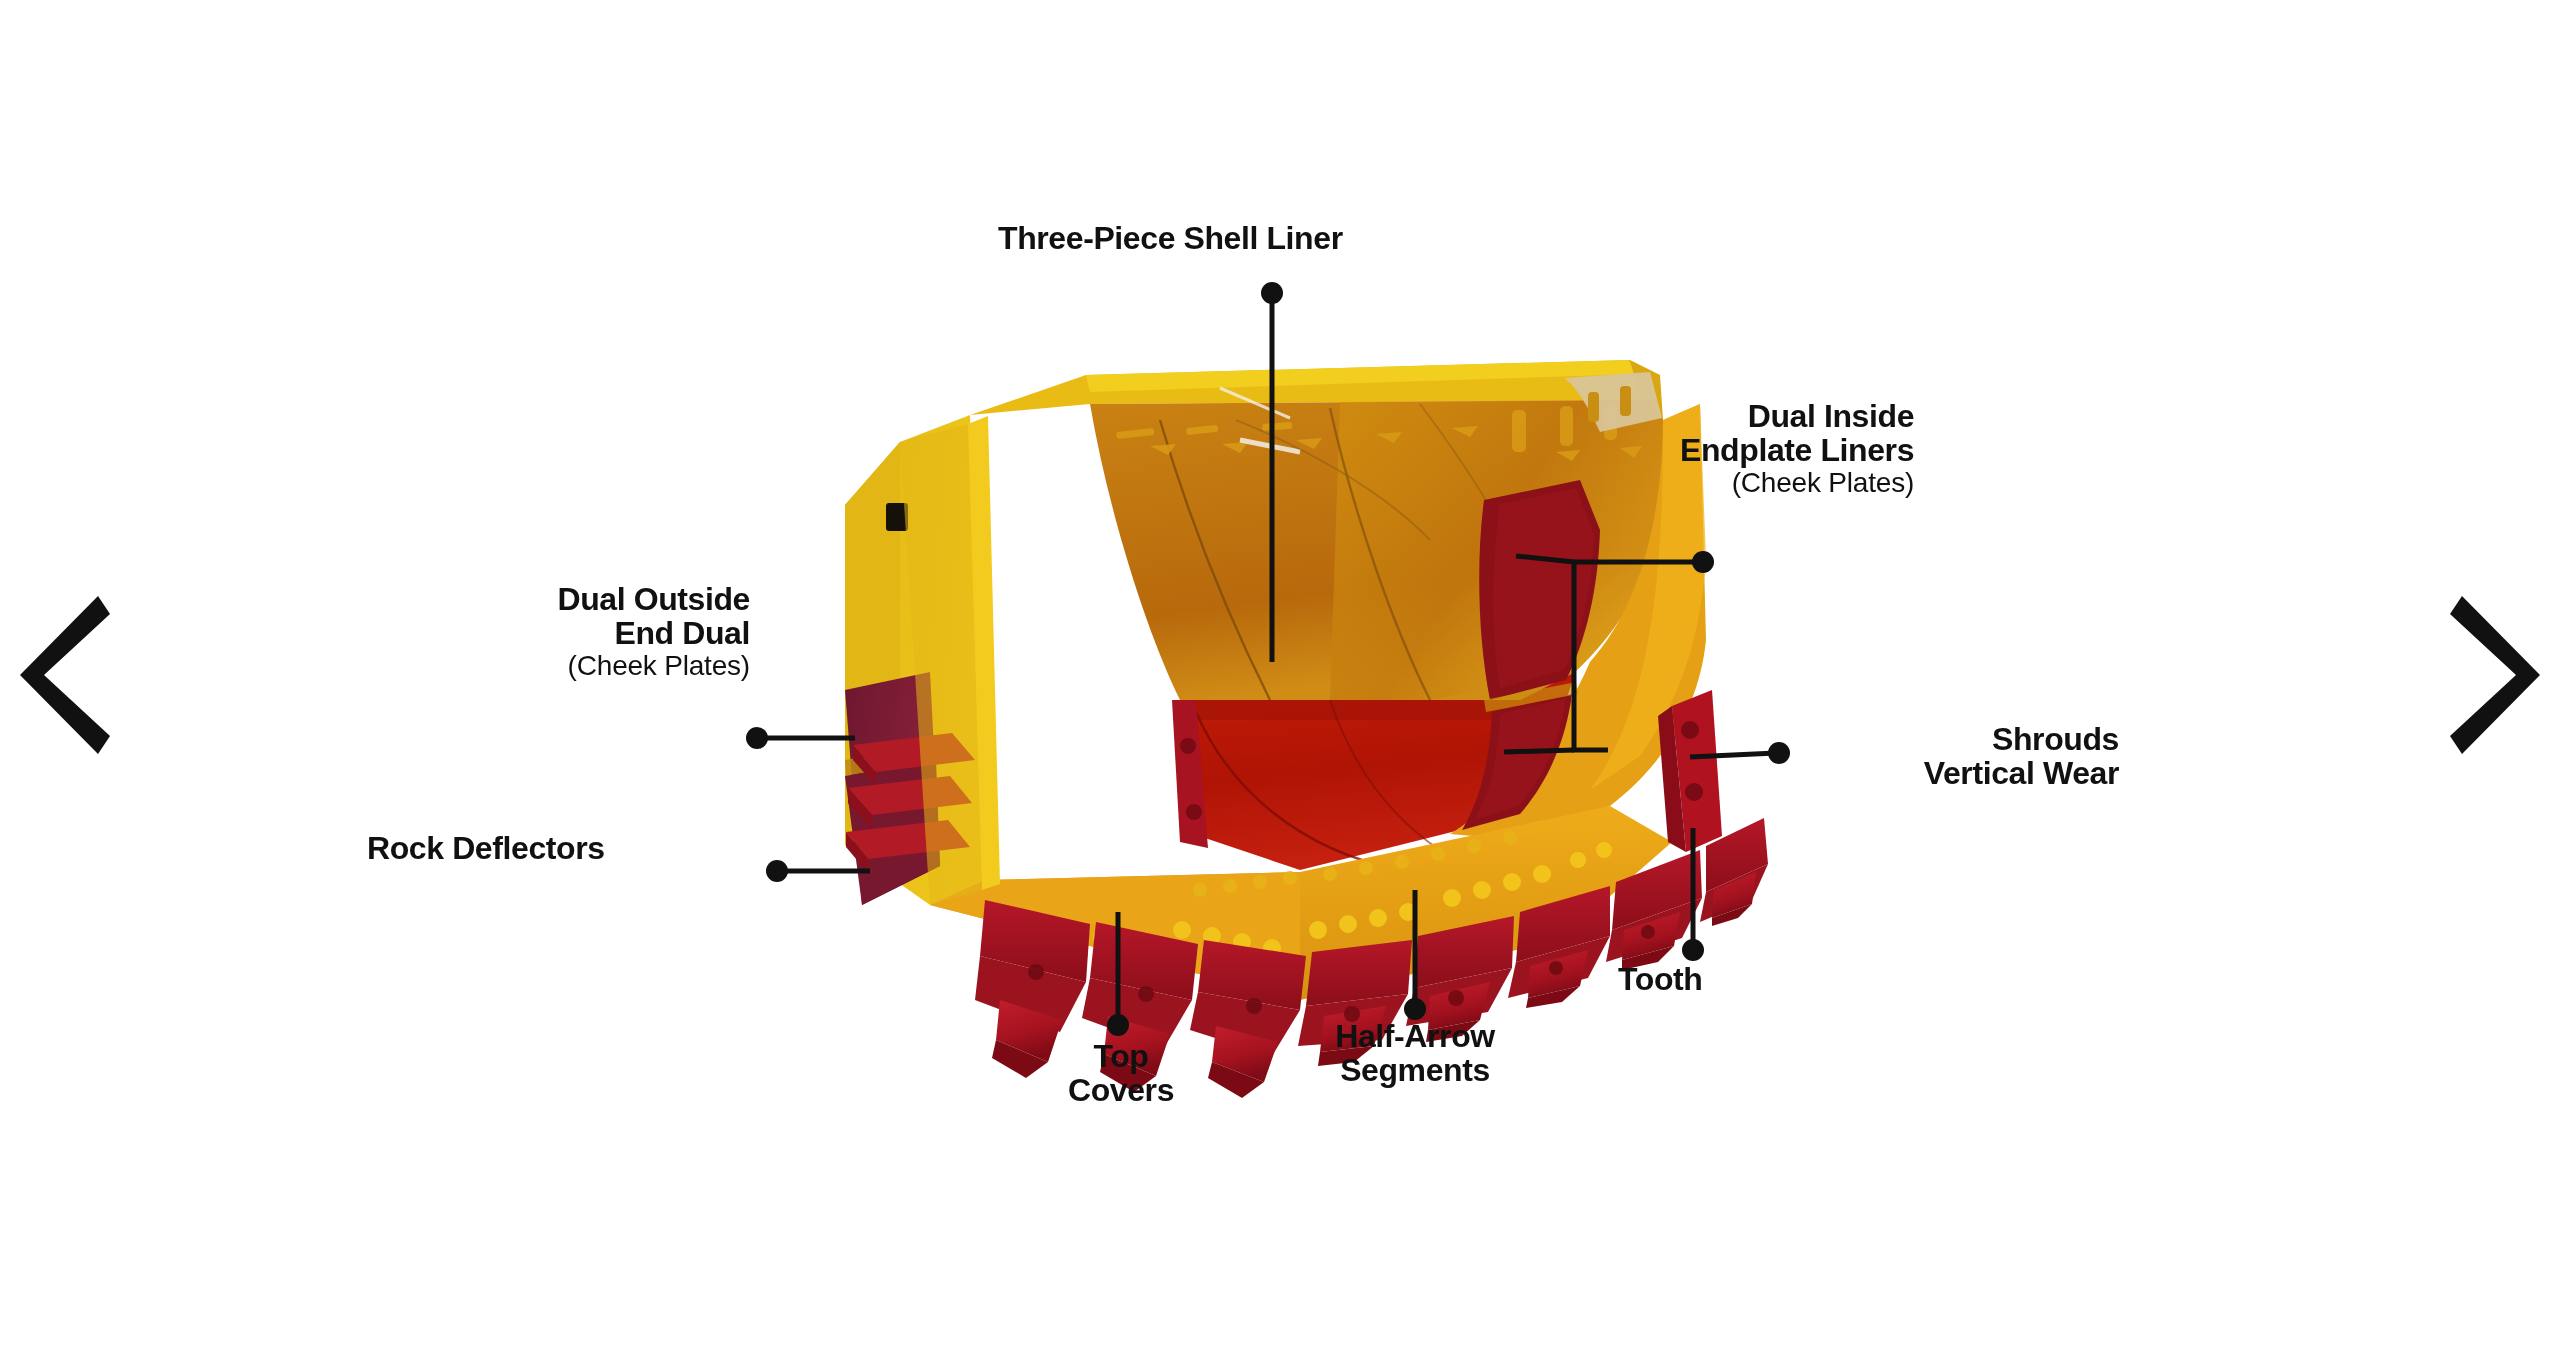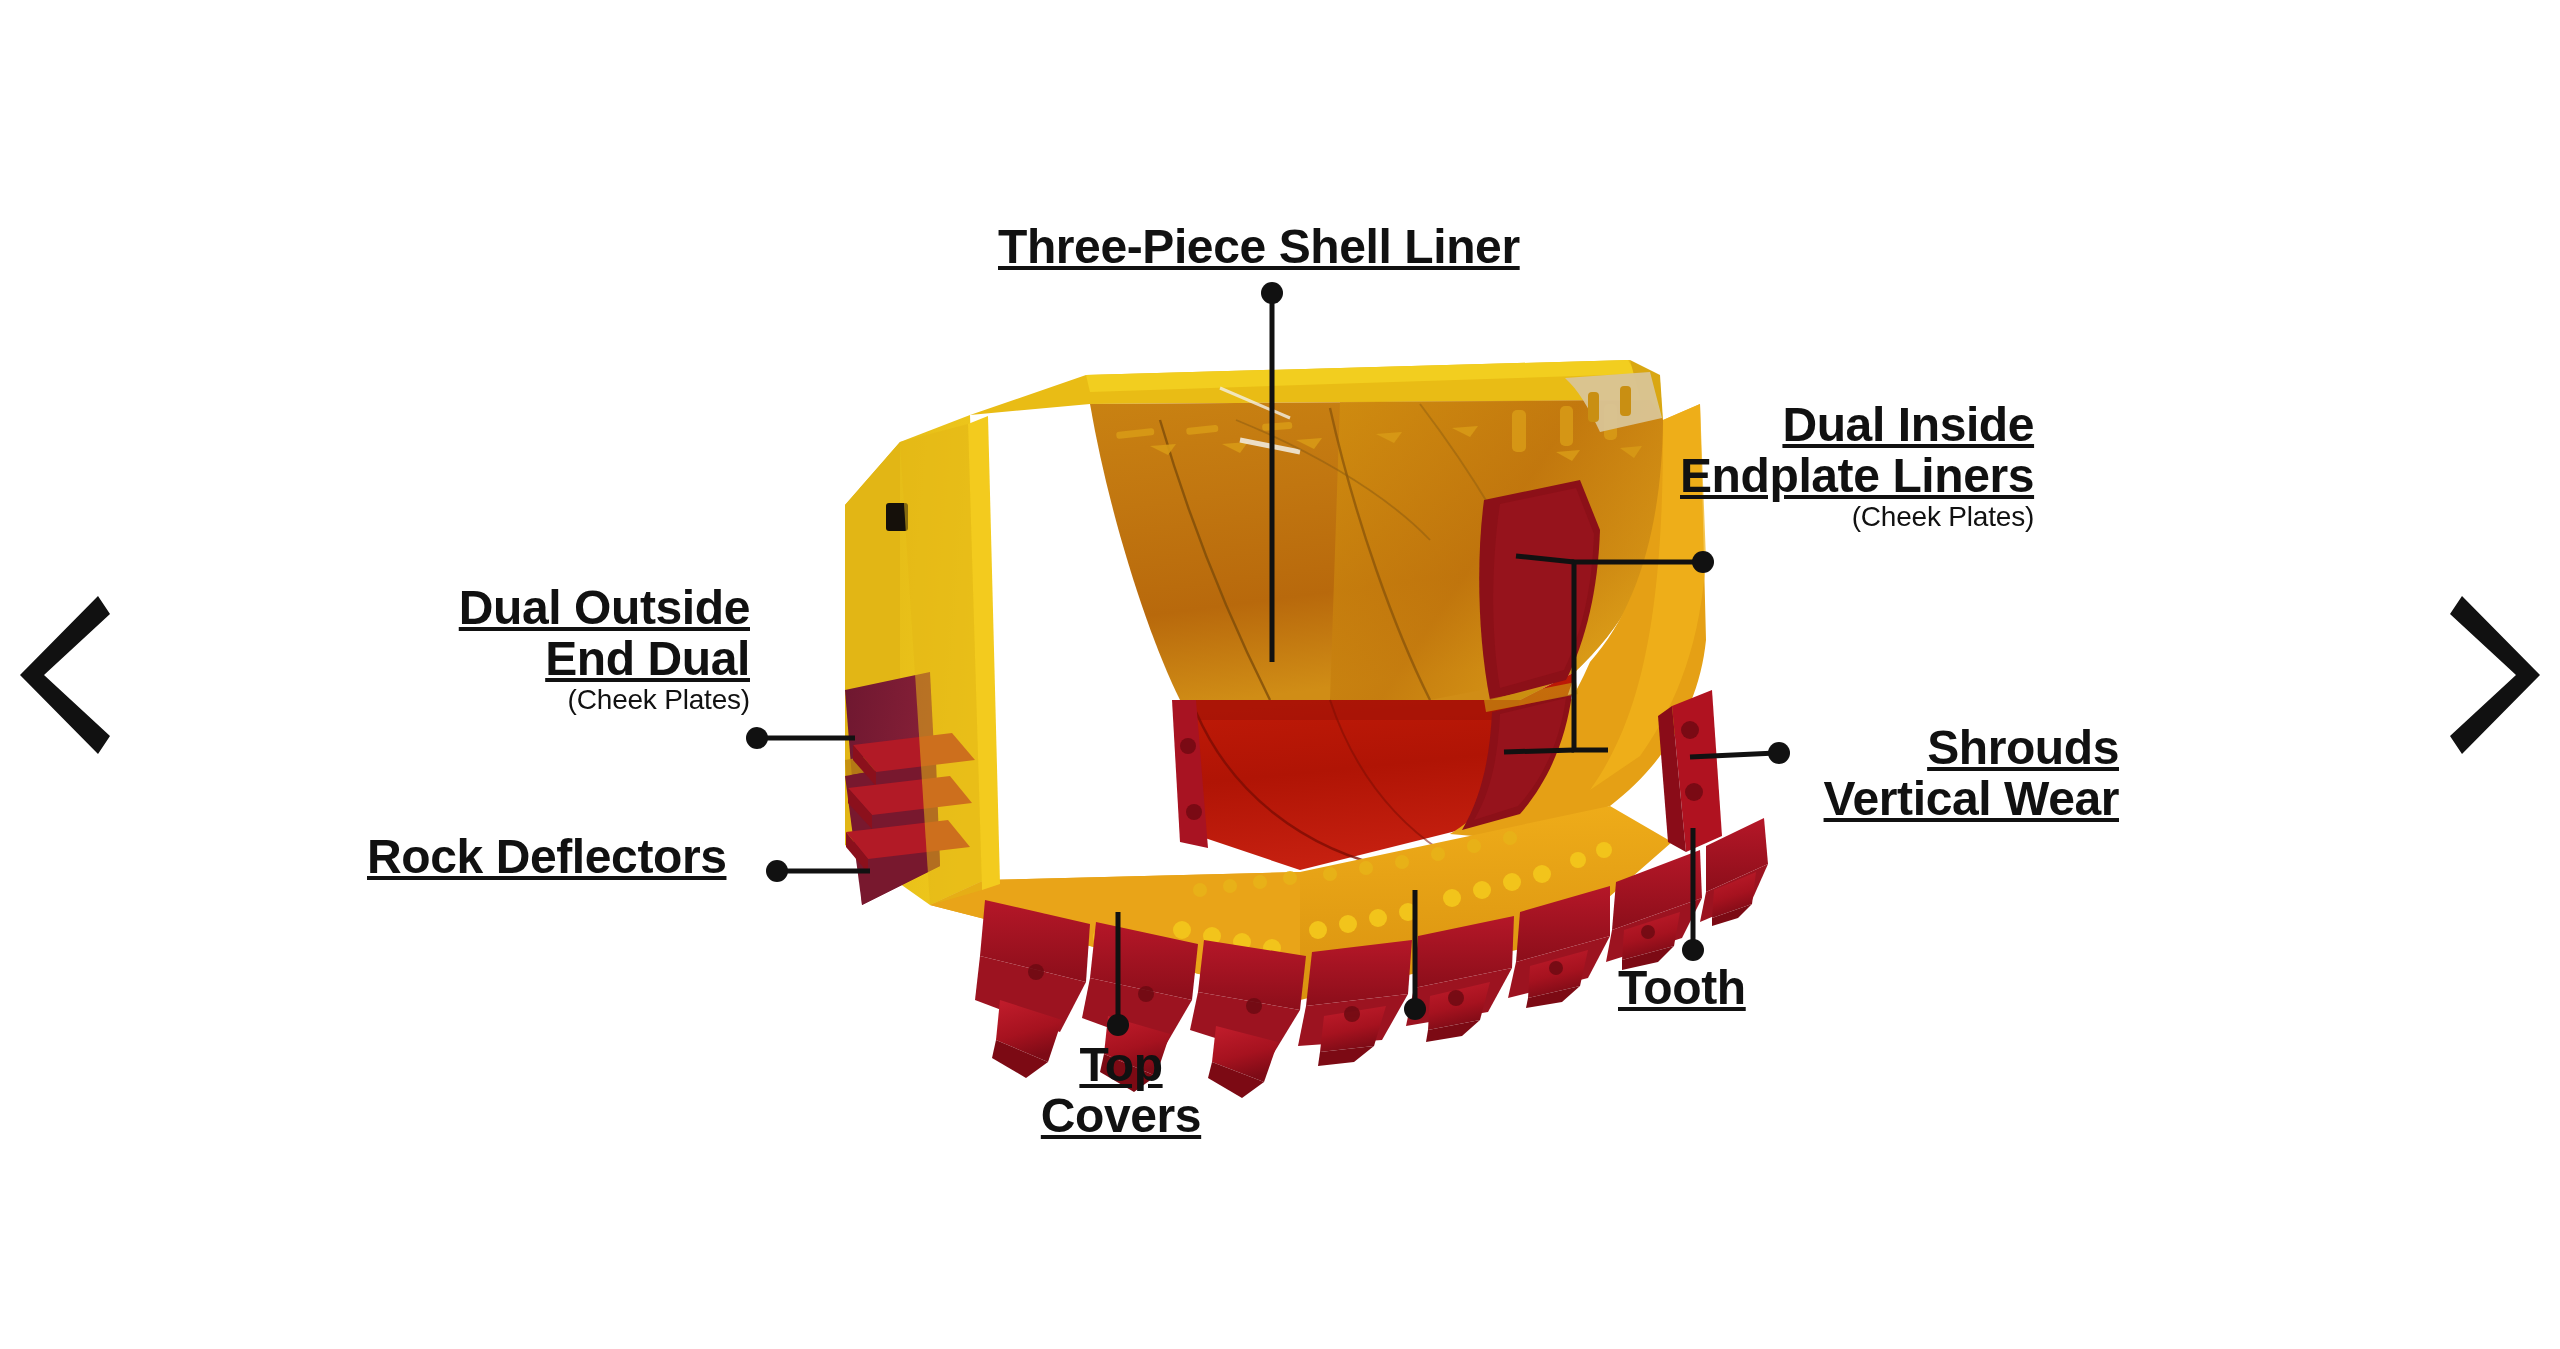--- a/index.html
+++ b/index.html
@@ -20,21 +20,21 @@
   }
   .nav-prev{left:10px;}
   .nav-next{right:10px;}
   .nav-chevron svg{display:block;}
 
   
   #bucket-svg{position:absolute;left:0;top:0;width:2560px;height:1349px;pointer-events:none;}
 
   
   .callout{position:absolute;line-height:1.06;white-space:nowrap;}
-  .callout .bold{font-weight:bold;font-size:48px;letter-spacing:-0.4px;display:block;text-decoration:underline;}
+  .callout .bold{font-weight:bold;font-size:32px;letter-spacing:-0.4px;display:block;}
   .callout .reg{font-weight:400;font-size:28px;letter-spacing:-0.2px;display:block;}
   .ta-r{text-align:right;}
   .ta-c{text-align:center;}
 
   #label-three-piece-shell-liner{left:998px;top:222px;}
   #label-dual-inside-endplate-liners{left:1680px;top:400px;}
   #label-dual-outside-end-plate{left:415px;top:583px;width:335px;}
   #label-rock-deflectors{left:367px;top:832px;}
   #label-vertical-wear-shrouds{left:1783px;top:723px;width:336px;}
   #label-tooth{left:1618px;top:963px;}
@@ -343,20 +343,24 @@
 
   <div class="callout ta-c" id="label-tooth">
     <span class="bold">Tooth</span>
   </div>
 
   <div class="callout ta-c" id="label-top-covers">
     <span class="bold">Top</span>
     <span class="bold">Covers</span>
   </div>
 
+  <div class="callout ta-c" id="label-half-arrow-segments">
+    <span class="bold">Half-Arrow</span>
+    <span class="bold">Segments</span>
+  </div>
 
   <button class="nav-chevron nav-prev" aria-label="Previous">
     <svg width="90" height="170" viewBox="0 0 90 170">
       <polygon points="78,6 90,24 24,85 90,146 78,164 0,85" fill="#111111"></polygon>
     </svg>
   </button>
 
   <button class="nav-chevron nav-next" aria-label="Next">
     <svg width="90" height="170" viewBox="0 0 90 170">
       <polygon points="12,6 0,24 66,85 0,146 12,164 90,85" fill="#111111"></polygon>

